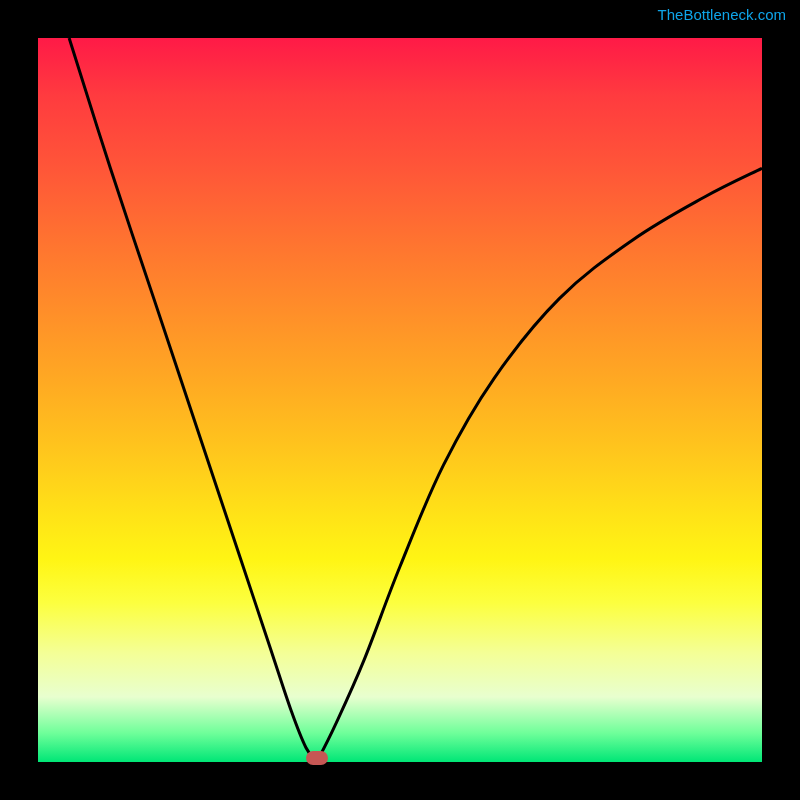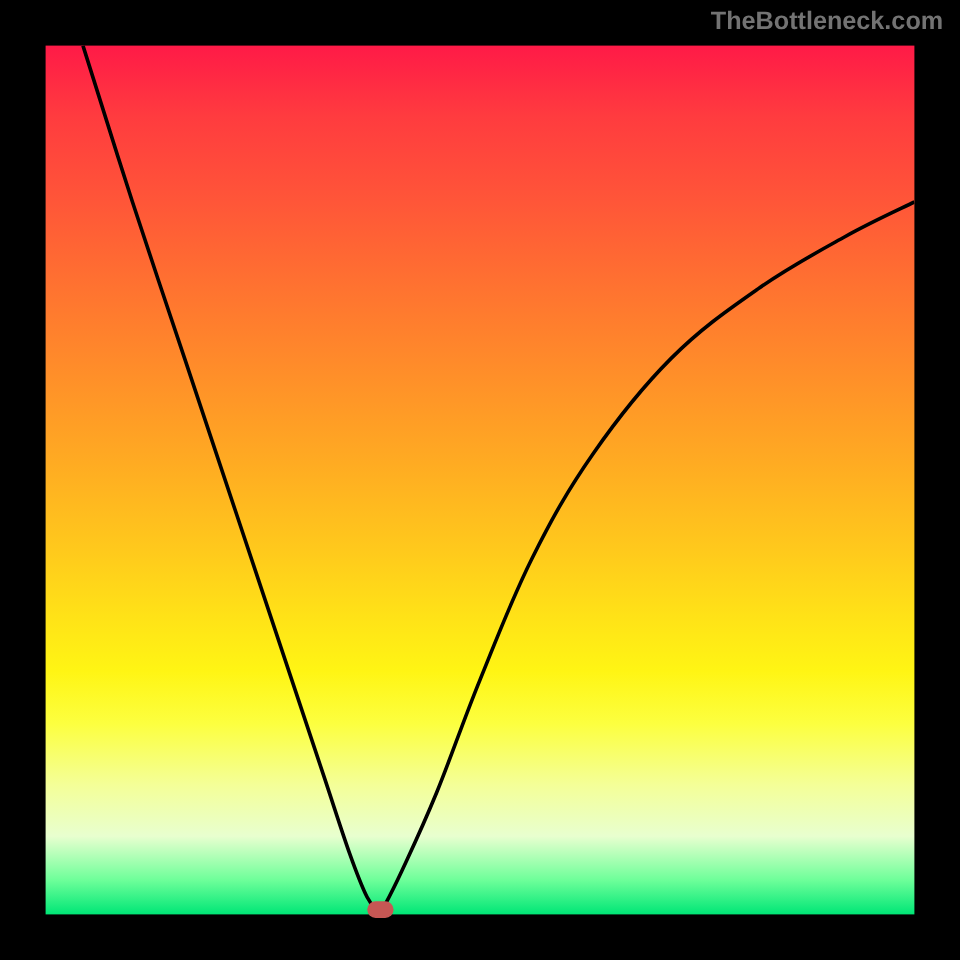--- a/index.html
+++ b/index.html
@@ -8,23 +8,23 @@
     height: 800px;
     background: #000;
     position: relative;
     font-family: Arial, sans-serif;
     overflow: hidden;
   }
   .watermark {
     position: absolute;
     top: 6px;
     right: 14px;
-    color: #737373;
-    font-size: 21px;
-    font-weight: 700;
+    color: #0ea5e9;
+    font-size: 15px;
+    font-weight: 400;
     z-index: 10;
   }
   .plot-area {
     position: absolute;
     left: 38px;
     top: 38px;
     width: 724px;
     height: 724px;
     background: linear-gradient(to bottom,
       #ff1a47 0%,

